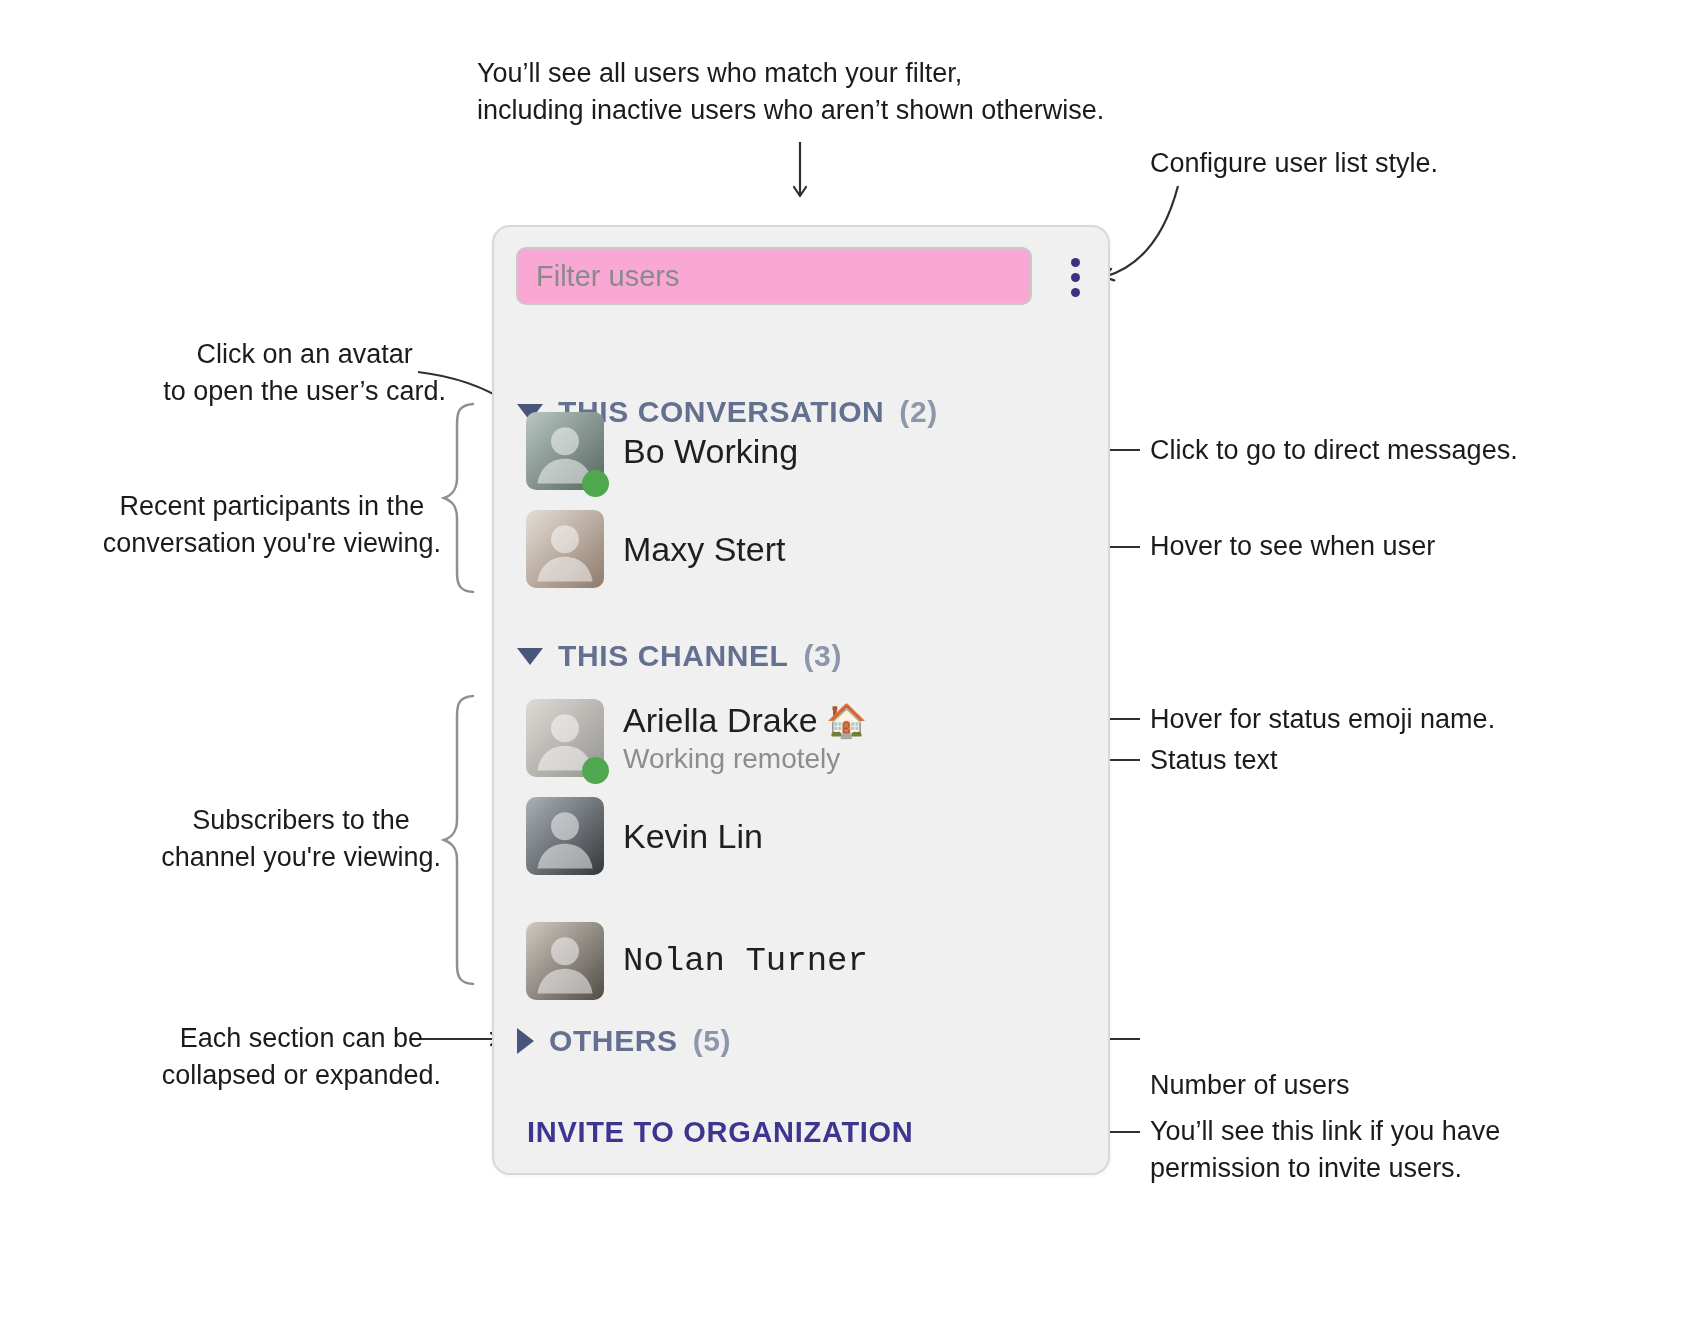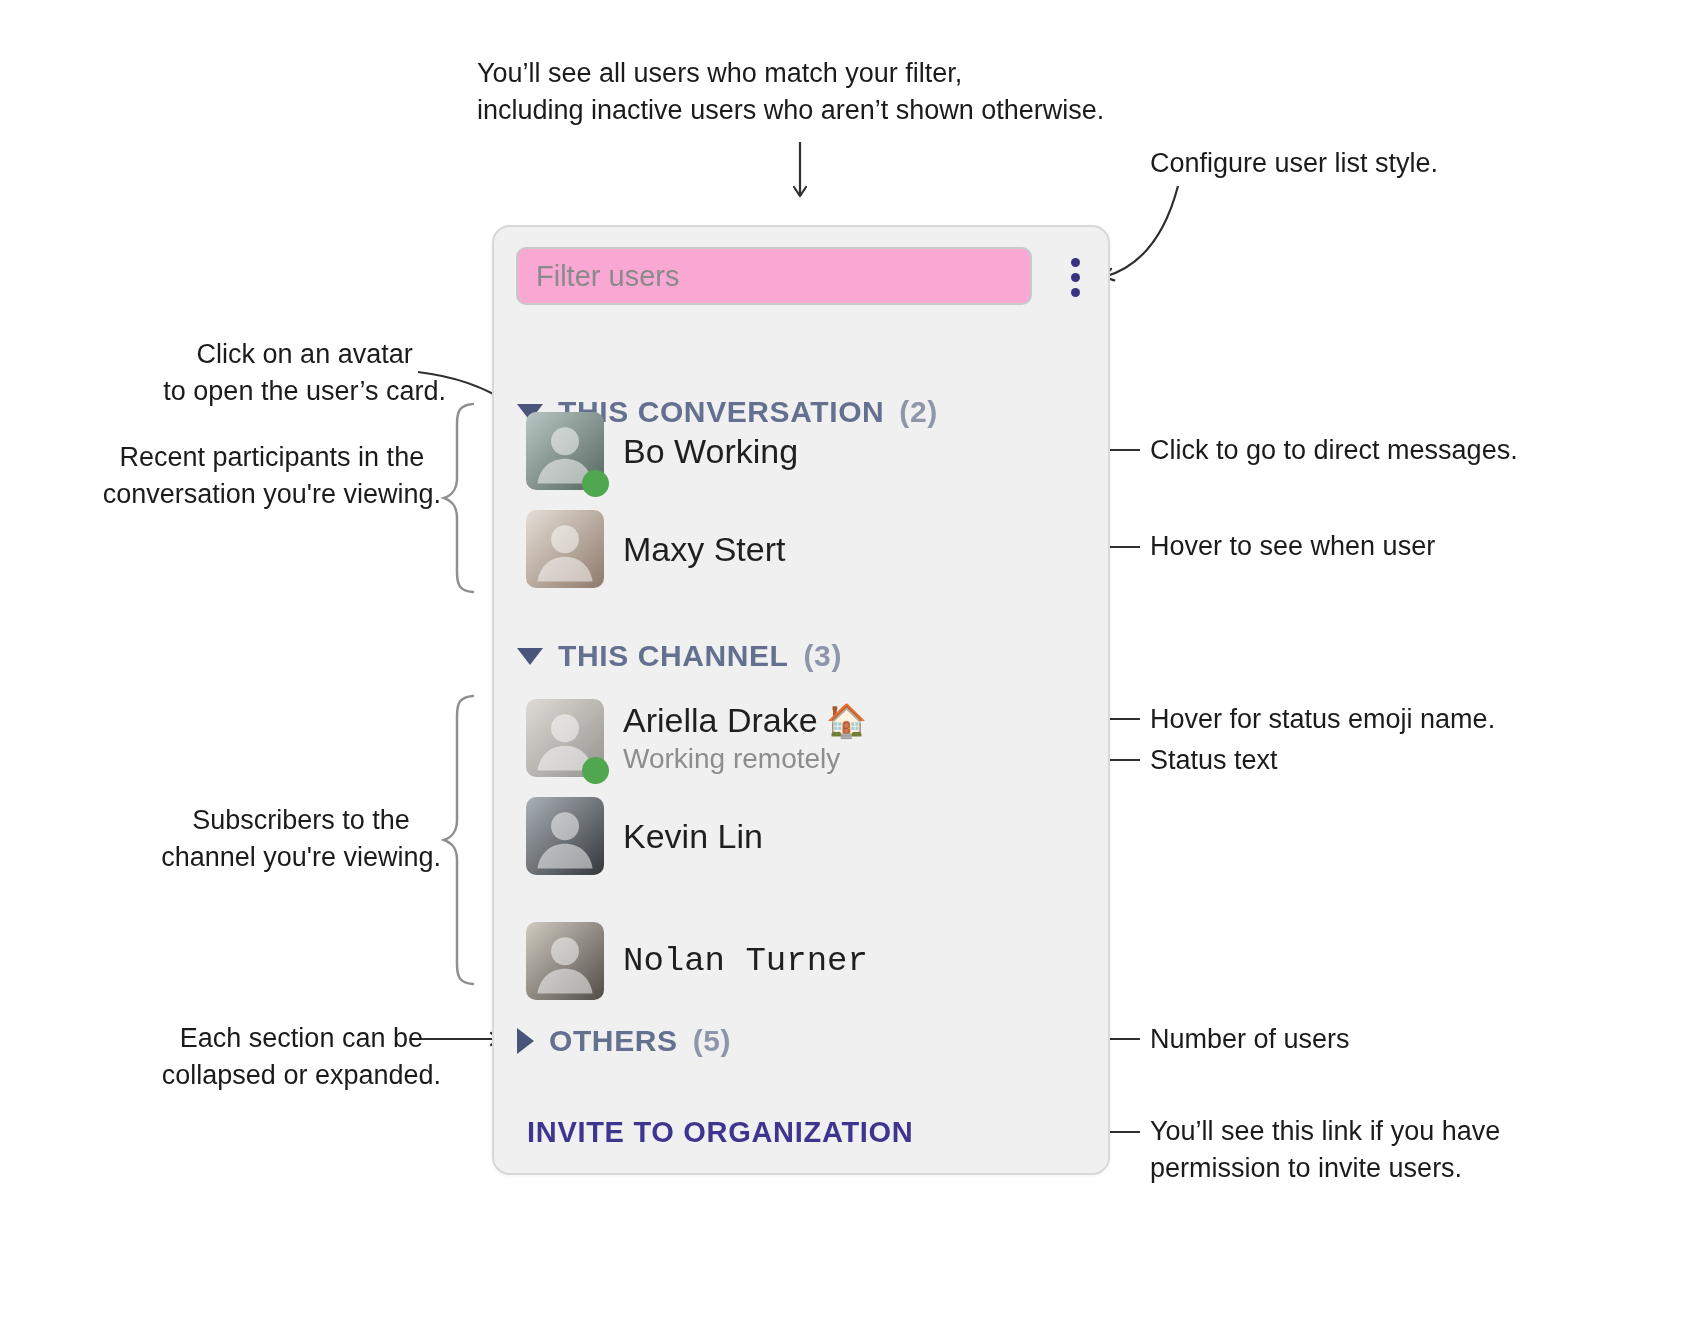--- a/index.html
+++ b/index.html
@@ -92,21 +92,21 @@
 
   <div class="note" style="left:1150px;top:145px;">
     <div>Configure user list style.</div>
   </div>
 
   <div class="note r" style="right:1278px;top:336px;">
     <div>Click on an avatar</div>
     <div>to open the user’s card.</div>
   </div>
 
-  <div class="note r" style="right:1283px;top:439px;">
+  <div class="note r" style="right:1283px;top:488px;">
     <div>Recent participants in the</div>
     <div>conversation you're viewing.</div>
   </div>
 
   <div class="note" style="left:1150px;top:432px;">
     <div>Click to go to direct messages.</div>
   </div>
 
   <div class="note" style="left:1150px;top:528px;">
     <div>Hover to see when user</div>
@@ -123,21 +123,21 @@
   <div class="note r" style="right:1283px;top:802px;">
     <div>Subscribers to the</div>
     <div>channel you're viewing.</div>
   </div>
 
   <div class="note r" style="right:1283px;top:1020px;">
     <div>Each section can be</div>
     <div>collapsed or expanded.</div>
   </div>
 
-  <div class="note" style="left:1150px;top:1021px;">
+  <div class="note" style="left:1150px;top:1067px;">
     <div>Number of users</div>
   </div>
 
   <div class="note" style="left:1150px;top:1113px;">
     <div>You’ll see this link if you have</div>
     <div>permission to invite users.</div>
   </div>
 
   <div class="panel">
 

